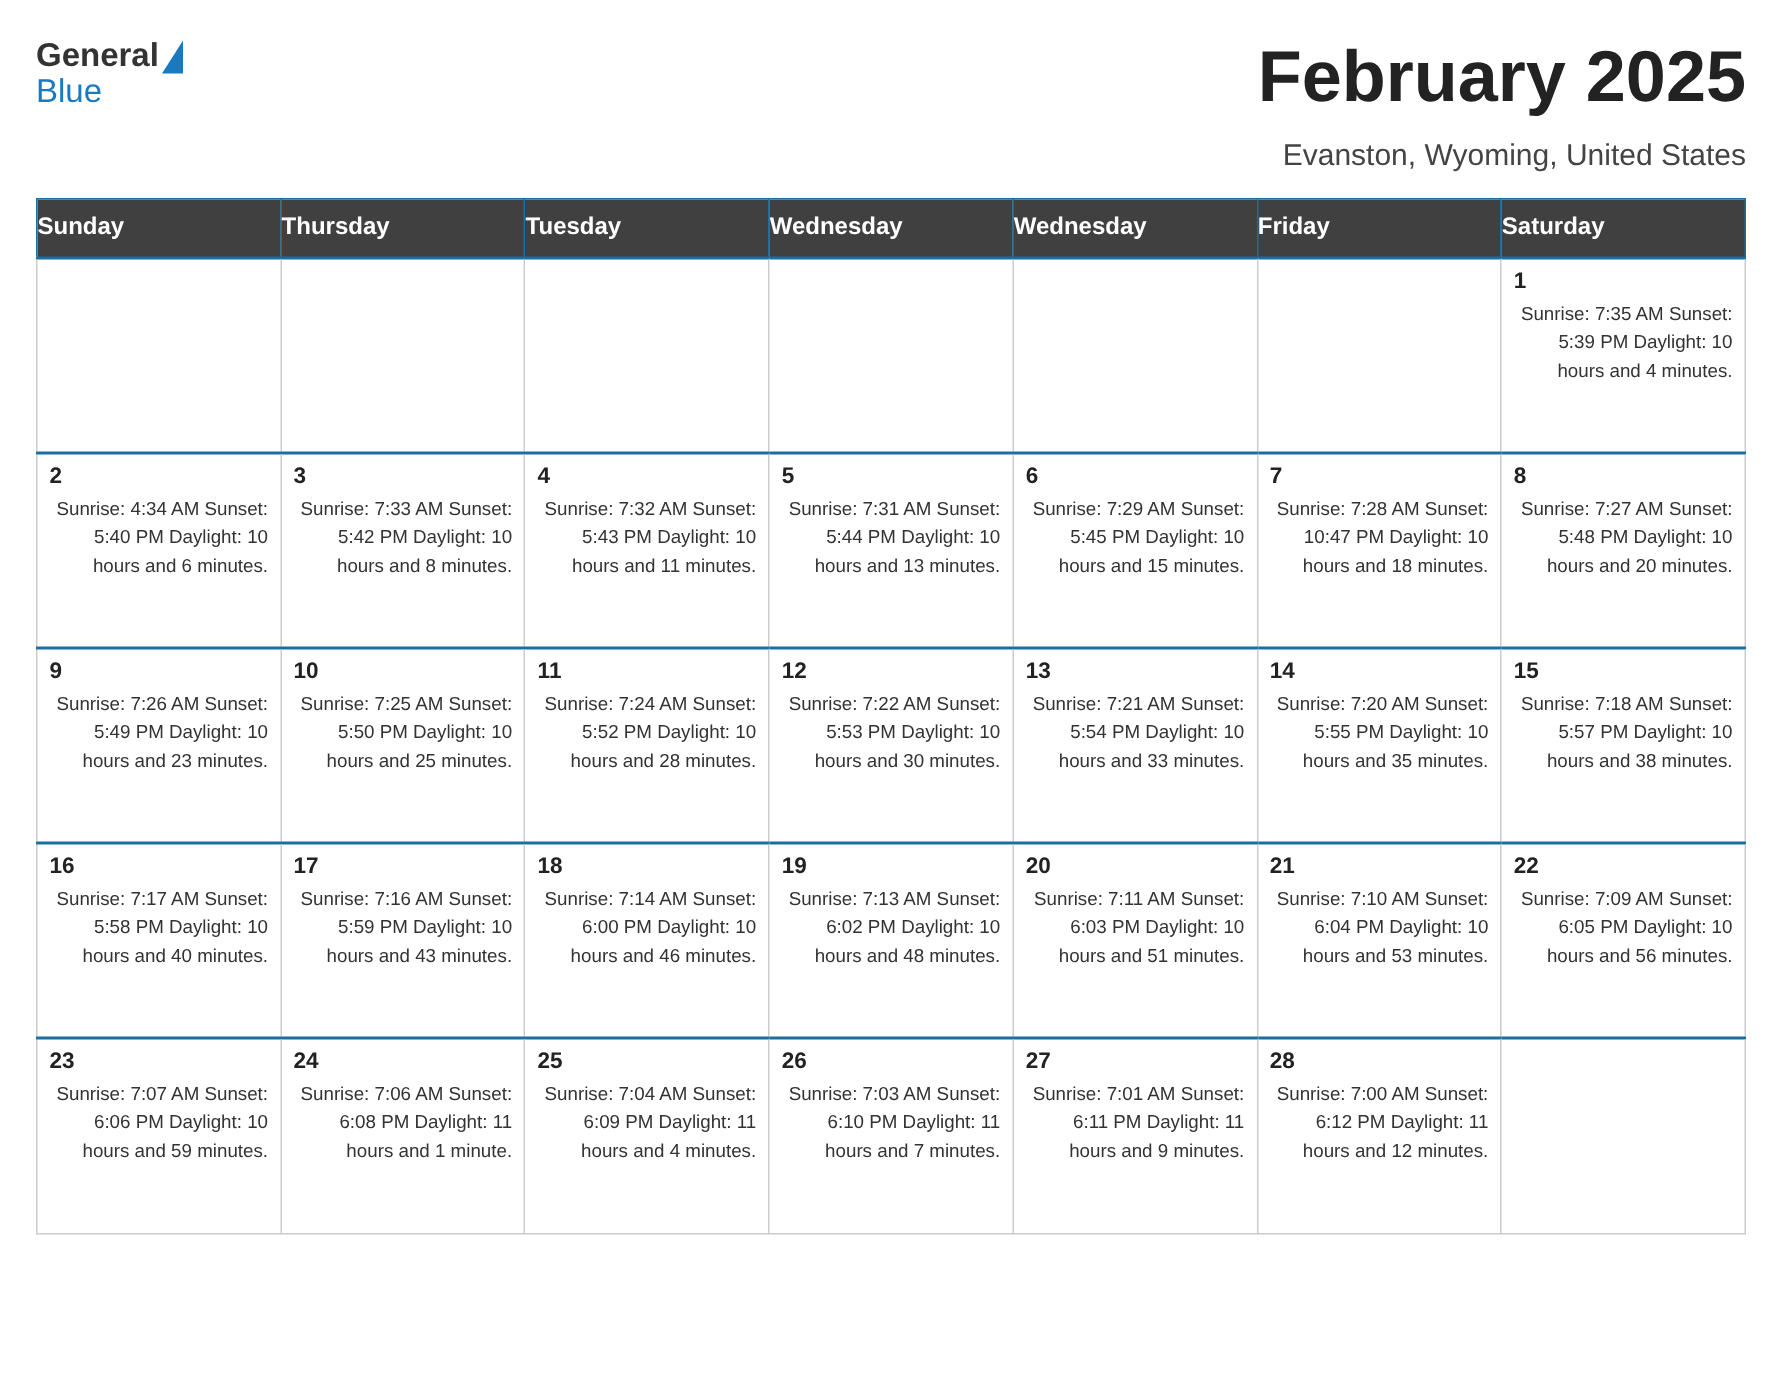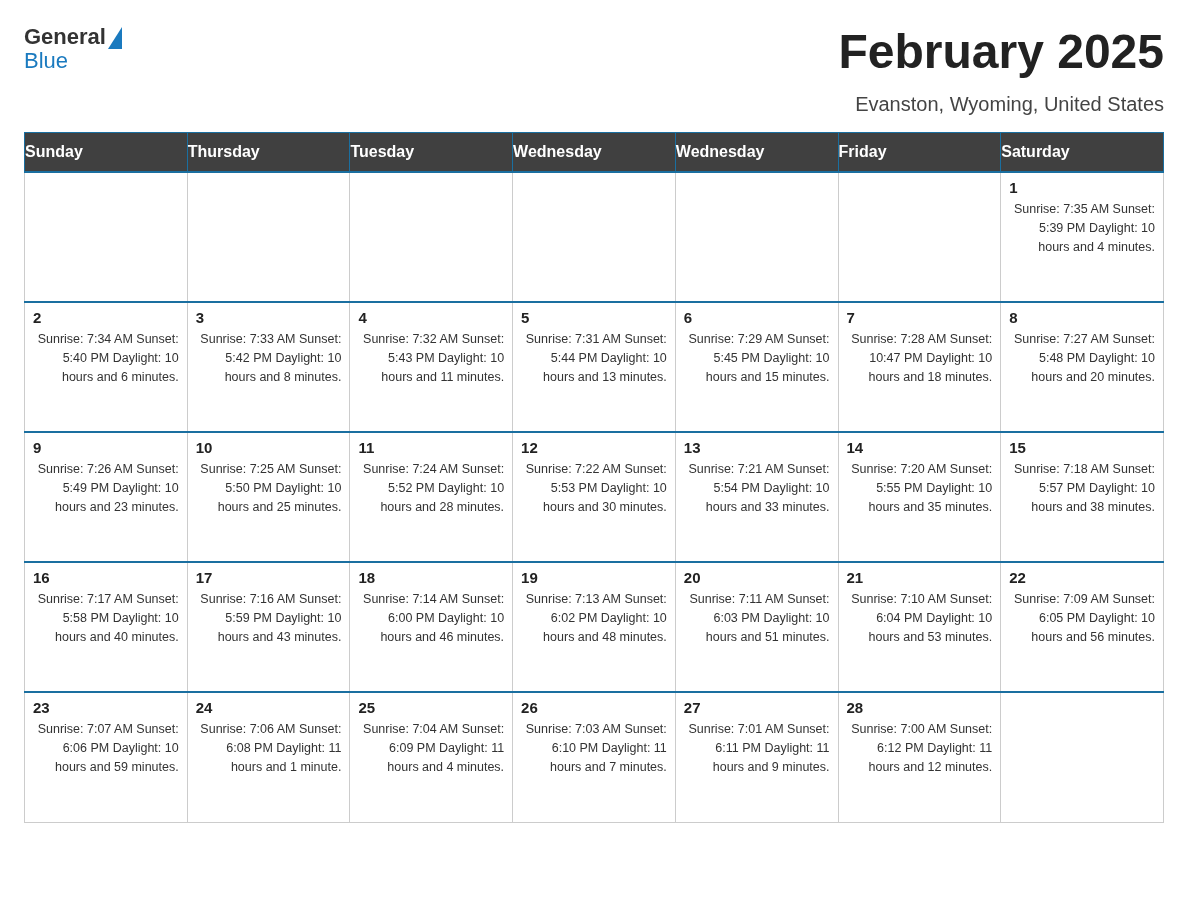--- a/index.html
+++ b/index.html
@@ -144,21 +144,21 @@
         <td>
           <span class="day-number">1</span>
           <div class="day-info">Sunrise: 7:35 AM
 Sunset: 5:39 PM
 Daylight: 10 hours and 4 minutes.</div>
         </td>
       </tr>
       <tr>
         <td>
           <span class="day-number">2</span>
-          <div class="day-info">Sunrise: 7:34 AM
+          <div class="day-info">Sunrise: 4:34 AM
 Sunset: 5:40 PM
 Daylight: 10 hours and 6 minutes.</div>
         </td>
         <td>
           <span class="day-number">3</span>
           <div class="day-info">Sunrise: 7:33 AM
 Sunset: 5:42 PM
 Daylight: 10 hours and 8 minutes.</div>
         </td>
         <td>

